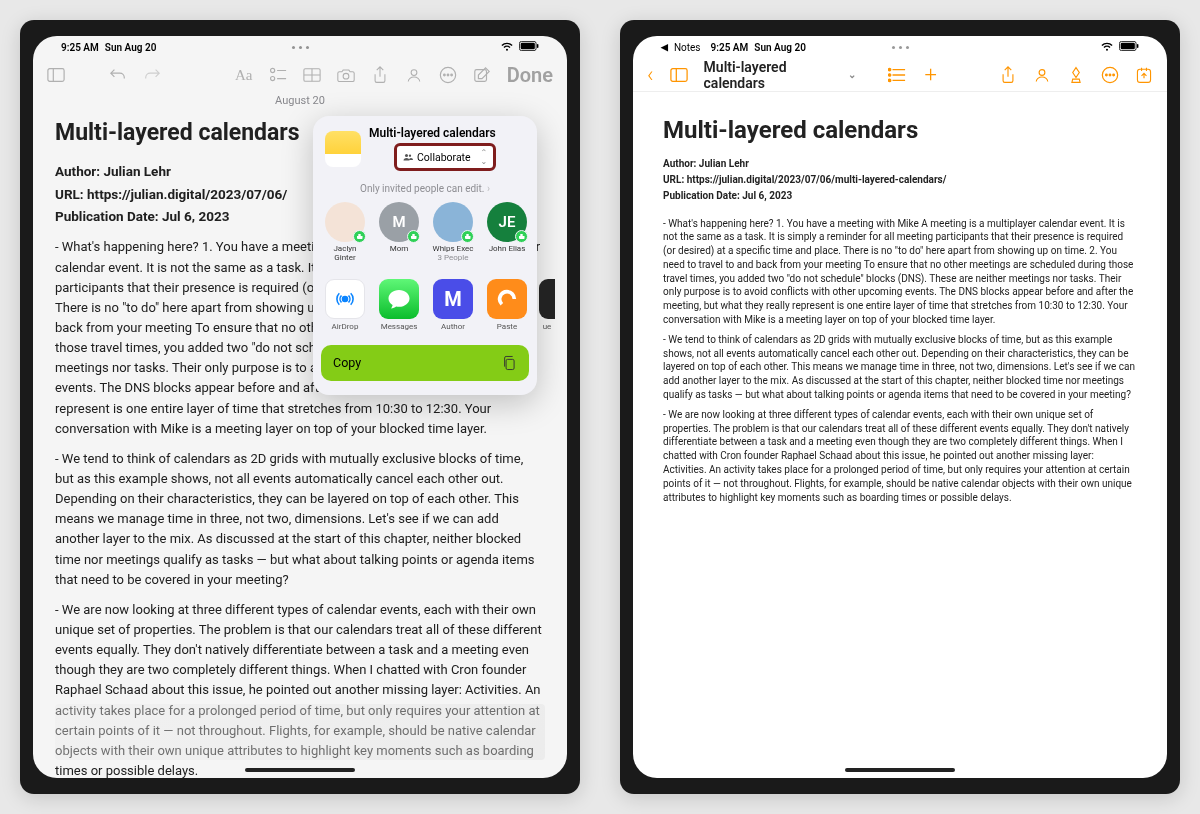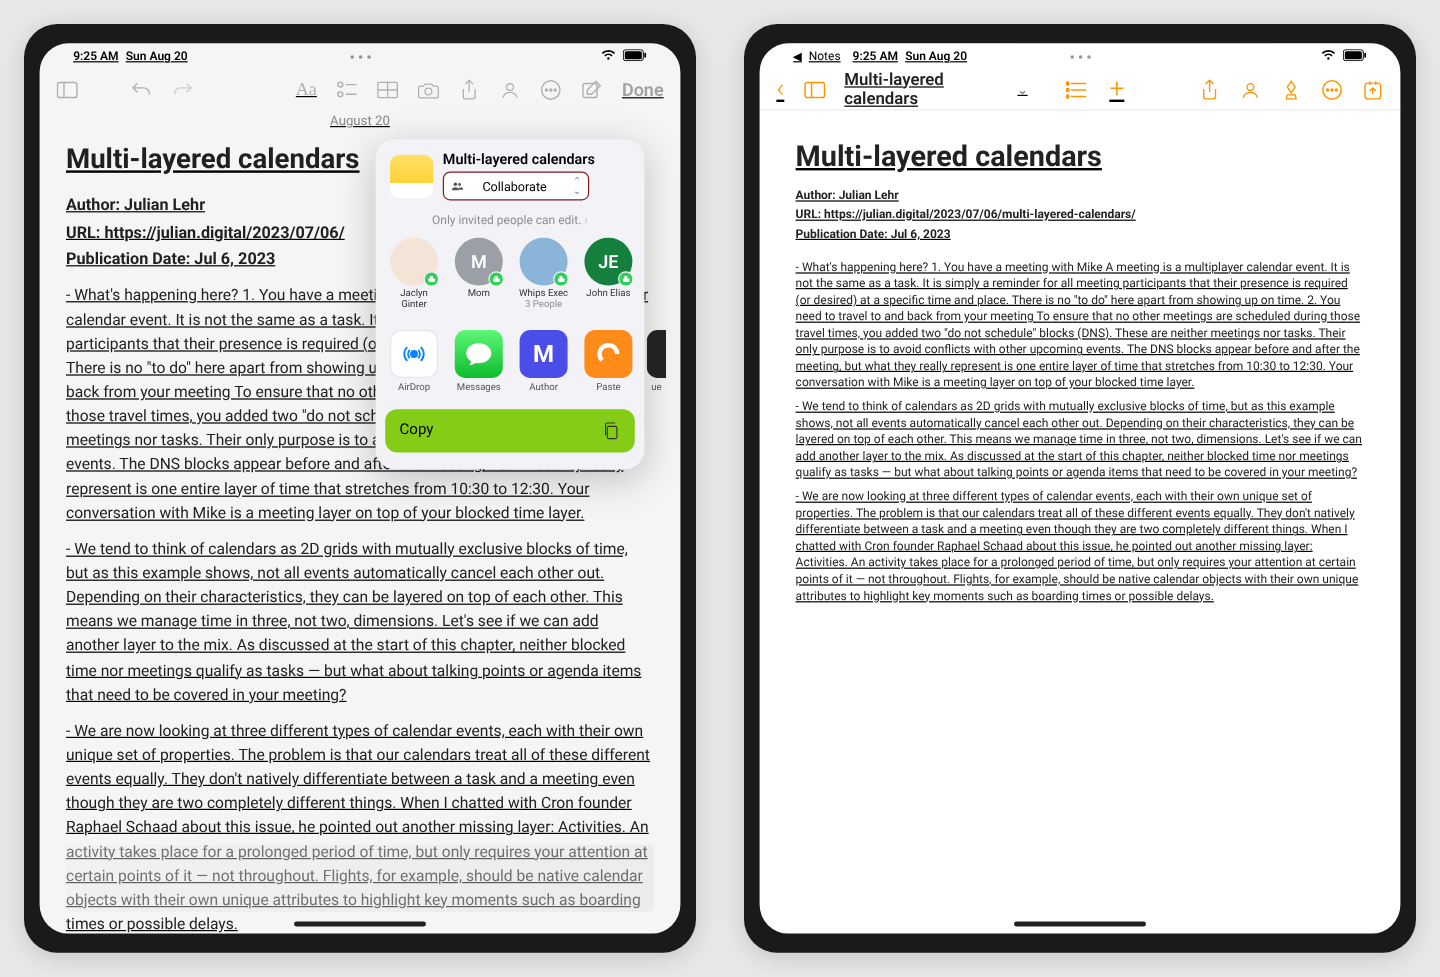--- a/index.html
+++ b/index.html
@@ -1,29 +1,29 @@
 <!DOCTYPE html>
 <html><head>
 <meta charset="utf-8">
 <style>
 * { margin:0; padding:0; box-sizing:border-box; font-family:-apple-system,BlinkMacSystemFont,"Segoe UI",Roboto,sans-serif; -webkit-font-smoothing:antialiased; }
 body { background:#e8e8e8; display:flex; justify-content:center; gap:40px; padding:20px; }
-.ipad { width:560px; height:774px; background:#1a1a1a; border-radius:28px; padding:16px 13px 16px 13px; position:relative; box-shadow:0 4px 20px rgba(0,0,0,.15);text-decoration:underline; }
+.ipad { width:560px; height:774px; background:#1a1a1a; border-radius:14px; padding:16px 13px 16px 13px; position:relative; box-shadow:0 4px 20px rgba(0,0,0,.15); }
 .screen { width:100%; height:100%; background:#fff; border-radius:24px; overflow:hidden; position:relative; }
 .statusbar { height:22px; display:flex; align-items:center; padding:0 28px; font-size:10px; font-weight:600; }
 .statusbar .sb-left { flex:1; display:flex; gap:6px; align-items:center; }
 .statusbar .sb-center { flex:0 0 auto; display:flex; gap:4px; }
 .statusbar .sb-right { flex:1; display:flex; justify-content:flex-end; gap:5px; align-items:center; }
 .dot { width:3px; height:3px; border-radius:50%; background:#999; }
 .toolbar { height:34px; display:flex; align-items:center; padding:0 14px; gap:16px; color:#a8a8a8; font-size:14px; }
 .toolbar.orange { color:#ff9500; }
 .spacer { flex:1; }
 .tb-icon { width:18px; height:18px; display:flex; align-items:center; justify-content:center; }
 .tb-icon svg { width:18px; height:18px; }
-.done-btn { font-size:15px; font-weight:600; color:#a8a8a8; }
+.done-btn { font-size:20px; font-weight:600; color:#a8a8a8; }
 .date-label { text-align:center; font-size:11px; color:#8e8e93; margin:2px 0 4px; }
 
 .note-body { padding:4px 22px 0 22px; font-size:13px; line-height:1.55; color:#222; overflow:hidden; }
 .note-title { font-size:23px; font-weight:700; margin-bottom:10px; }
 .note-meta { font-size:13.5px; font-weight:700; margin-bottom:2px; }
 .note-para { margin-top:10px; }
 
 
 .note-body.small { font-size:10px; line-height:1.38; padding:8px 30px; }
 .note-body.small .note-title { font-size:24px; font-weight:700; margin:14px 0 10px; }
@@ -32,21 +32,21 @@
 
 .title-row { display:flex; align-items:center; gap:8px; font-size:14px; font-weight:600; color:#222; }
 .chev-back { color:#ff9500; font-size:22px; font-weight:300; }
 .title-dd { color:#888; font-size:10px; }
 
 .sheet-overlay { position:absolute; inset:0; background:rgba(0,0,0,.04); pointer-events:none; }
 .share-sheet { position:absolute; top:80px; left:280px; width:224px; background:#f2f2f7; border-radius:16px; box-shadow:0 8px 32px rgba(0,0,0,.22); padding:10px 0 8px; font-size:12px; }
 .ss-head { display:flex; align-items:center; gap:8px; padding:0 12px 8px; }
 .ss-appicon { width:36px; height:36px; border-radius:8px; background:linear-gradient(180deg,#ffe066 0%,#ffd23a 65%,#fff 65%,#fff 100%); flex-shrink:0; }
 .ss-title { font-size:12px; font-weight:600; }
-.ss-collab { display:flex; align-items:center; gap:16px; background:#fff; border:1px solid #7f1d1d; border-radius:6px; padding:2px 6px; font-size:10.5px; margin-top:3px; width:fit-content; }
+.ss-collab { display:flex; align-items:center; gap:4px; background:#fff; border:3px solid #7f1d1d; border-radius:6px; padding:2px 6px; font-size:10.5px; margin-top:3px; width:fit-content;margin-left:25px; }
 .ss-collab .cv { font-size:8px; color:#888; margin-left:6px; }
 .ss-hint { font-size:10px; color:#8e8e93; text-align:center; padding:4px 0 8px; }
 .ss-people { display:flex; gap:10px; padding:0 10px 10px; overflow:hidden; }
 .person { flex:0 0 44px; text-align:center; font-size:8px; line-height:1.1; color:#333; position:relative; }
 .avatar { width:40px; height:40px; border-radius:50%; margin:0 auto 3px; display:flex; align-items:center; justify-content:center; font-size:15px; font-weight:600; color:#fff; position:relative; }
 .avatar .badge { position:absolute; bottom:-1px; right:-1px; width:13px; height:13px; border-radius:50%; background:#30d158; border:1.5px solid #f2f2f7; display:flex; align-items:center; justify-content:center; }
 .avatar .badge::after { content:""; width:6px; height:5px; background:#fff; clip-path:polygon(0 40%,30% 40%,30% 0,70% 0,70% 40%,100% 40%,100% 100%,0 100%); border-radius:1px; }
 .ss-apps { display:flex; gap:10px; padding:6px 10px 10px; }
 .app { flex:0 0 44px; text-align:center; font-size:8px; color:#555; }
 .app .aicon { width:40px; height:40px; border-radius:9px; margin:0 auto 3px; display:flex; align-items:center; justify-content:center; }

